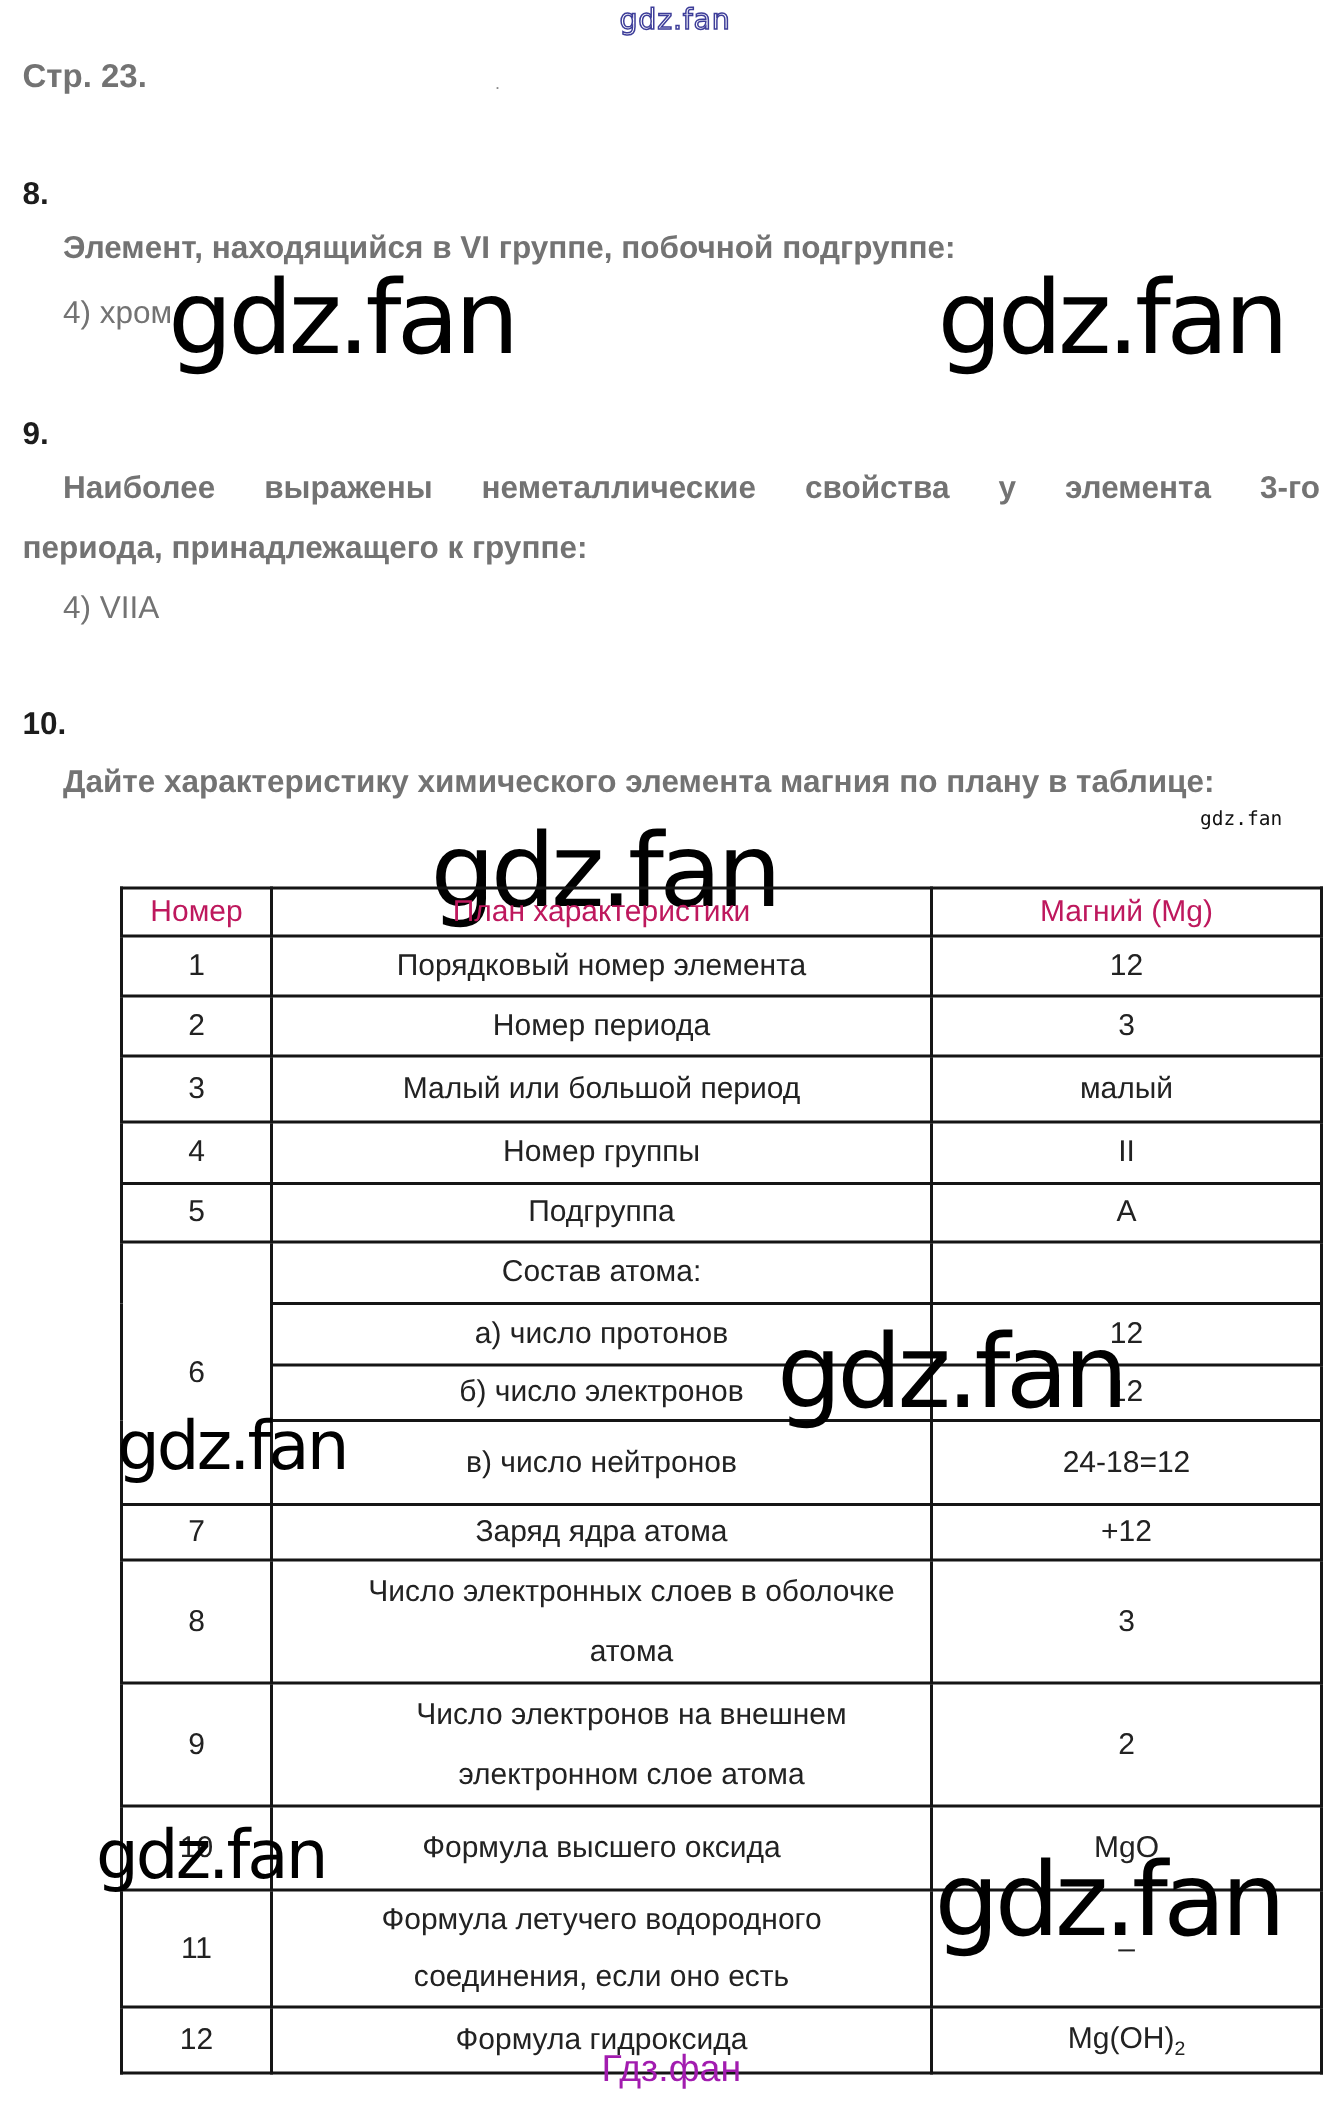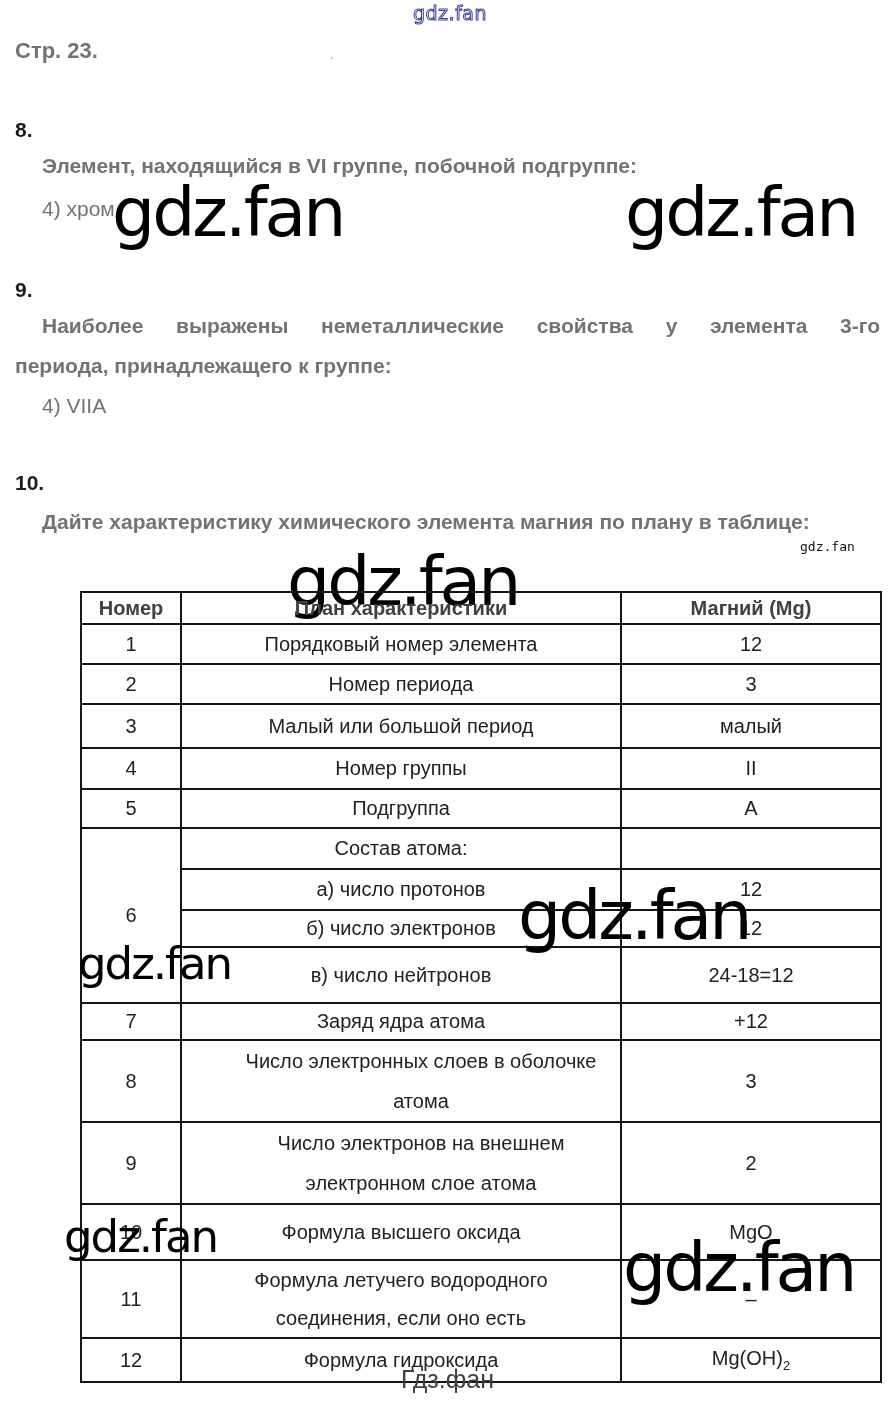--- a/index.html
+++ b/index.html
@@ -33,26 +33,26 @@
   .stray-dot{font-size:12px;color:#8a8a8a;}
   
   table.chr{
     border-collapse:collapse;table-layout:fixed;
     position:absolute;left:80px;top:591px;width:800px;
   }
   table.chr td,table.chr th{
     border:2px solid #151515;padding:0;text-align:center;vertical-align:middle;
     font-size:20px;color:#222;overflow:hidden;
   }
-  table.chr th{font-weight:bold;color:#404040;}
+  table.chr th{font-weight:normal;color:#be185d;}
   .two-line span{display:block;line-height:40px;padding-left:40px;}
   .two-line-tight span{display:block;line-height:38px;}
   sub.frm{font-size:13px;}
   .footer-line{
-    width:895px;text-align:center;font-size:25px;color:#404040;
+    width:895px;text-align:center;font-size:25px;color:#a21caf;
   }
 </style>
 </head>
 <body>
 
 <div class="abs wm-outline" style="left:413px;top:4px;">gdz.fan</div>
 
 <div class="abs doc-text bold" style="left:15px;top:38px;font-size:22px;">Стр. 23.</div>
 
 <div class="abs stray-dot" style="left:330px;top:48px;">.</div>

